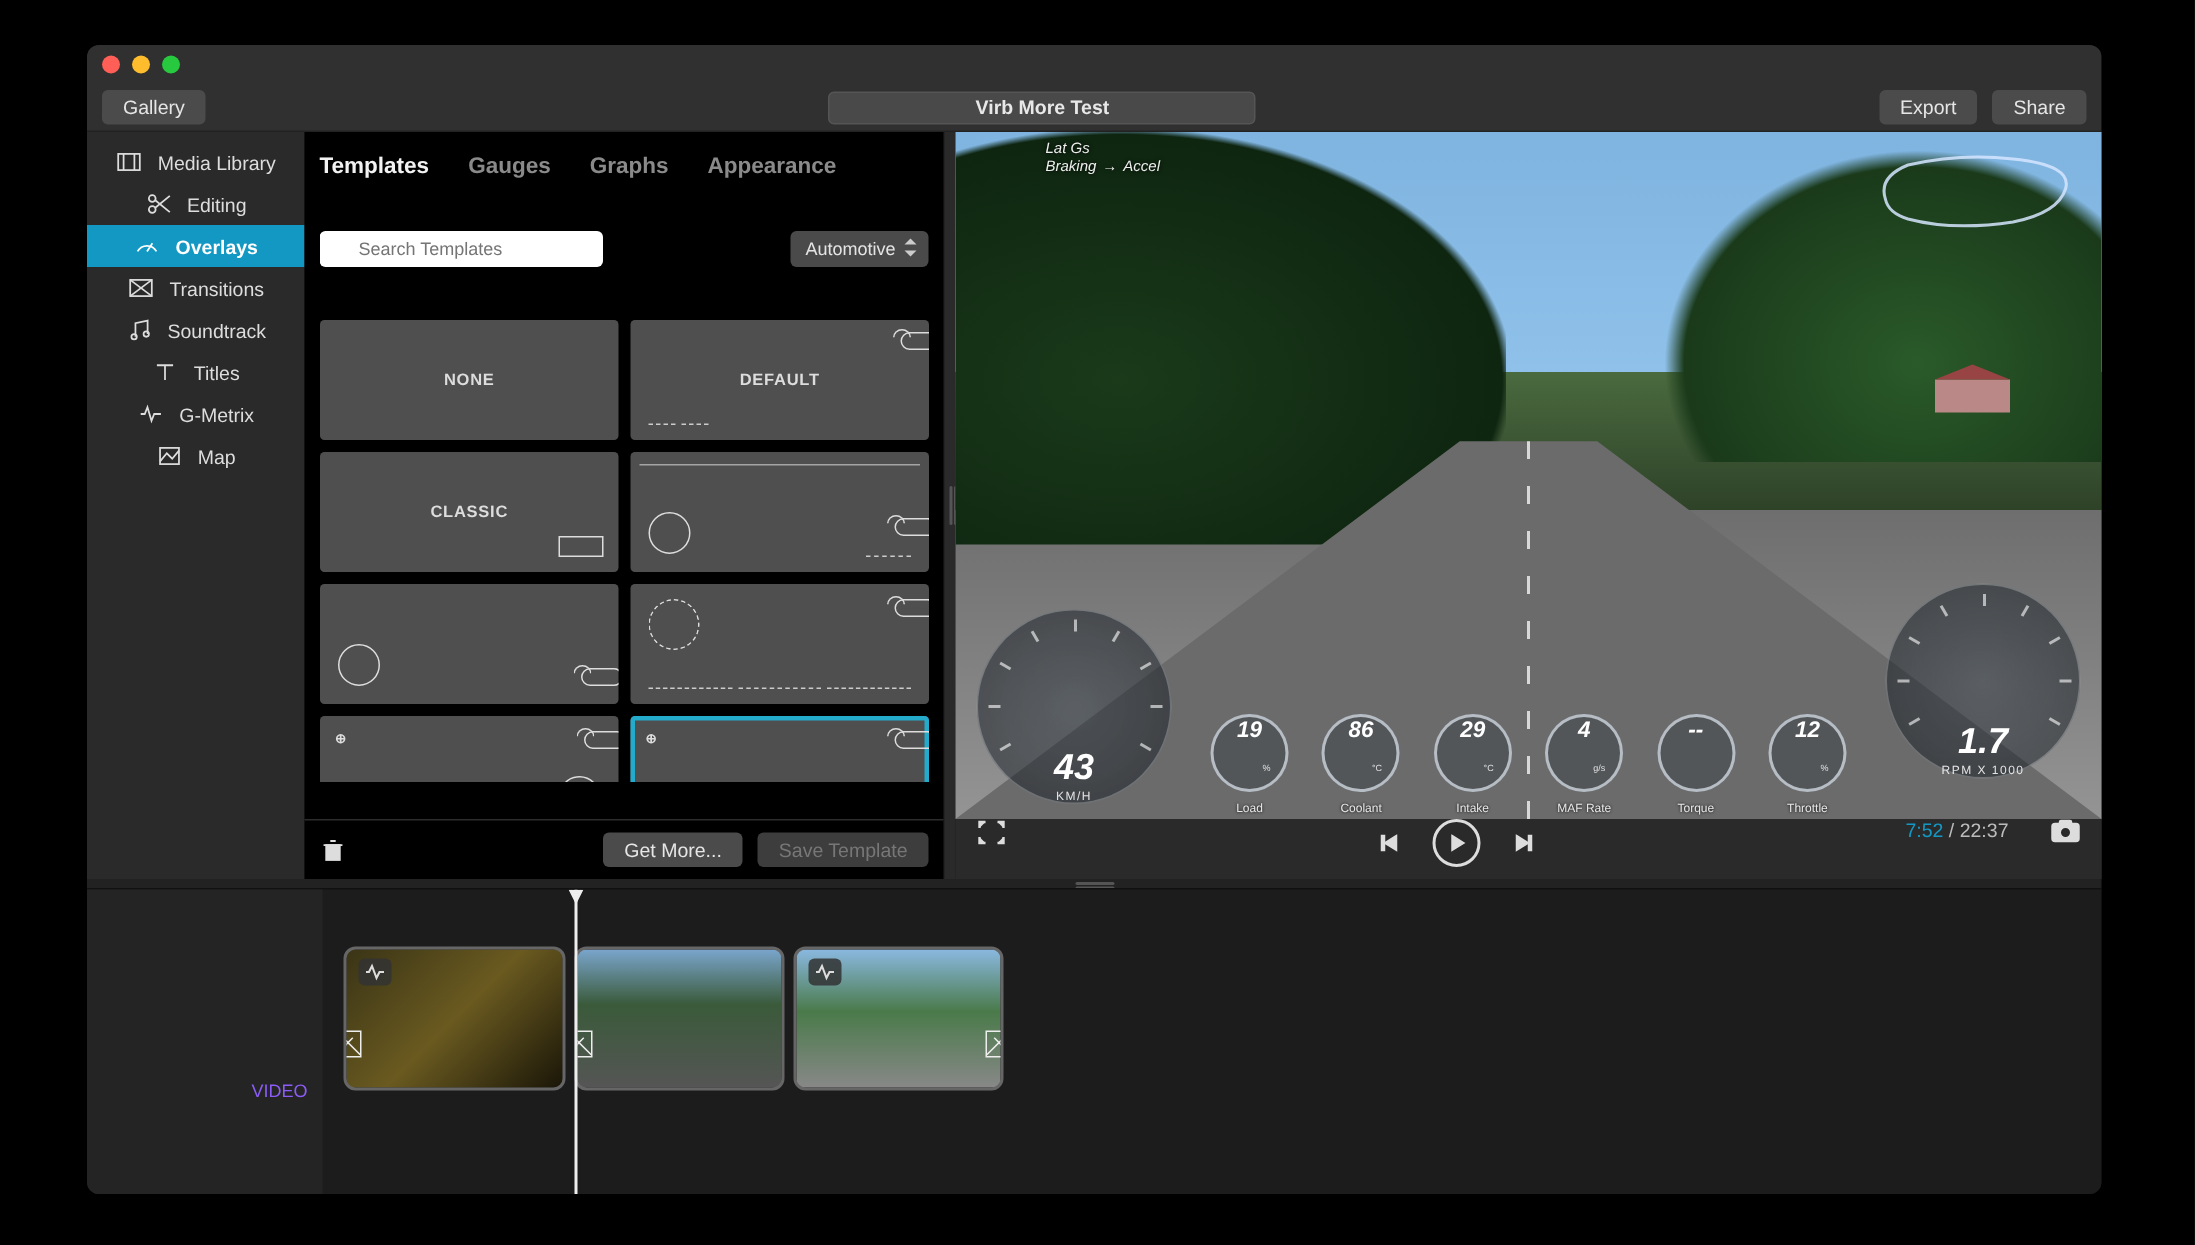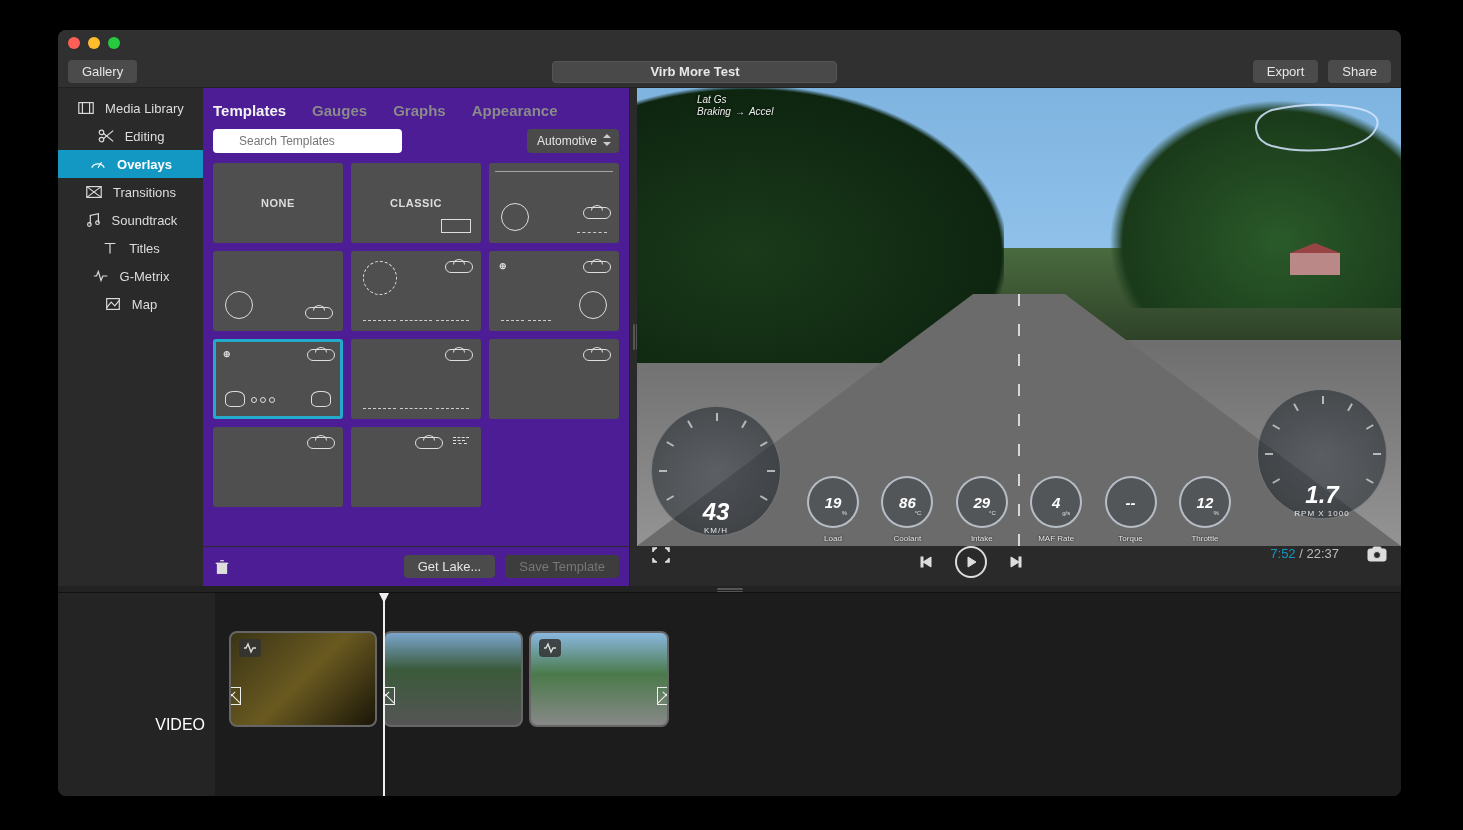--- a/index.html
+++ b/index.html
@@ -22,33 +22,33 @@
 
   
   .sidebar { width:145px; background:#2a2a2a; padding:6px 0; }
   .side-item { display:flex; align-items:center; gap:10px; height:28px; padding:0 10px; color:#ddd; font-size:13px; cursor:pointer;justify-content:center; }
   .side-item.active { background:#1398c4; color:#fff; font-weight:600; }
   .side-ico { width:18px; height:18px; display:flex; align-items:center; justify-content:center; }
   .side-ico svg { stroke:#ddd; fill:none; stroke-width:1.3; }
   .side-item.active .side-ico svg { stroke:#fff; }
 
   
-  .center { width:427px; background:#4c1d95; display:flex; flex-direction:column; border-right:1px solid #222; }
+  .center { width:427px; background:#000000; display:flex; flex-direction:column; border-right:1px solid #222;gap:25px; }
   .tabs { display:flex; gap:26px; padding:14px 10px 10px 10px; }
   .tab { color:#8a8a8a; font-size:15px; font-weight:600; cursor:pointer; }
   .tab.active { color:#f2f2f2; }
   .search-row { display:flex; gap:8px; padding:0 10px 10px 10px; }
   .search { flex:1; height:24px; background:#fff; border:none; border-radius:4px; padding:0 8px 0 26px; font-size:12px; color:#666; position:relative; }
   .search-wrap { position:relative; flex:1; }
   .search-wrap svg { position:absolute; left:8px; top:5px; width:14px; height:14px; stroke:#999; fill:none; stroke-width:2; }
   .dropdown { height:24px; background:#4a4a4a; color:#e4e4e4; border:none; border-radius:4px; padding:0 22px 0 10px; font-size:12px; position:relative; cursor:pointer; }
   .dropdown::after { content:""; position:absolute; right:8px; top:5px; width:0; height:0; border-left:4px solid transparent; border-right:4px solid transparent; border-bottom:4px solid #ccc; }
   .dropdown::before { content:""; position:absolute; right:8px; top:13px; width:0; height:0; border-left:4px solid transparent; border-right:4px solid transparent; border-top:4px solid #ccc; }
 
-  .grid { flex:1; overflow:auto; padding:0 10px; display:grid; grid-template-columns:repeat(3,1fr); gap:8px; align-content:start; }
+  .grid { flex:1; overflow:auto; padding:0 10px; display:grid; grid-template-columns:repeat(2,1fr); gap:8px; align-content:start;text-align:center; }
   .tpl { height:80px; background:#4f4f4f; border-radius:3px; position:relative; display:flex; align-items:center; justify-content:center; color:#ddd; font-size:11px; font-weight:600; letter-spacing:.5px; cursor:pointer; overflow:hidden; }
   .tpl.selected { outline:3px solid #24aacb; outline-offset:-3px; }
   .tpl .deco { position:absolute; inset:6px; }
   .cloud { position:absolute; width:26px; height:14px; }
   .cloud::before { content:""; position:absolute; width:26px; height:10px; bottom:0; border:1.3px solid #ddd; border-radius:6px; }
   .cloud::after { content:""; position:absolute; width:10px; height:10px; top:0; left:8px; border:1.3px solid #ddd; border-radius:50%; border-bottom:none; clip-path:inset(0 0 50% 0); }
   .gauge-ico { position:absolute; width:28px; height:28px; border:1.5px solid #ddd; border-radius:50%; }
   .dashes { position:absolute; bottom:4px; left:6px; right:6px; height:6px; display:flex; gap:4px; }
   .dashes span { flex:1; border-bottom:1.3px dashed #ccc; }
 
@@ -73,42 +73,42 @@
 
   .big-gauge { position:absolute; width:130px; height:130px; border-radius:50%; background:radial-gradient(circle,rgba(40,50,60,.45),rgba(20,25,30,.55)); border:1px solid rgba(255,255,255,.25); display:flex; flex-direction:column; align-items:center; justify-content:flex-end; color:#fff; }
   .big-gauge.left { bottom:10px; left:14px; }
   .big-gauge.right { bottom:27px; right:14px; }
   .big-val { font-size:24px; font-weight:700; font-style:italic; }
   .big-unit { font-size:8px; letter-spacing:1px; opacity:.85; }
   .ticks { position:absolute; inset:6px; border-radius:50%; }
   .ticks span { position:absolute; width:2px; height:8px; background:rgba(255,255,255,.6); left:50%; top:0; transform-origin:1px 58px; }
 
   .small-gauges { position:absolute; bottom:18px; left:170px; right:170px; display:flex; justify-content:space-between; gap:10px; }
-  .sg { width:52px; height:52px; border-radius:50%; border:2px solid rgba(235,245,255,.65); display:flex; flex-direction:column; align-items:center; justify-content:center; color:#fff; position:relative; background:rgba(30,40,50,.3); }
+  .sg { width:52px; height:52px; border-radius:50%; border:2px solid rgba(235,245,255,.65); display:flex; flex-direction:column; align-items:center; color:#fff; position:relative; background:rgba(30,40,50,.3); }
   .sg-val { font-size:15px; font-weight:600; font-style:italic; }
   .sg-unit { font-size:6px; position:absolute; bottom:10px; right:10px; opacity:.8; }
   .sg-label { position:absolute; top:56px; font-size:8px; color:#e8e8e8; white-space:nowrap; text-shadow:0 0 2px #000; }
 
   .play-row { height:40px; background:#2a2a2a; display:flex; align-items:flex-start; padding:0 14px; gap:14px; }
   .ico-btn { background:none; border:none; cursor:pointer; color:#ddd; display:flex; align-items:center; justify-content:center; }
   .ico-btn svg { stroke:#ddd; fill:#ddd; }
   .play-center { flex:1; display:flex; align-items:center; justify-content:center; gap:22px; }
   .play-btn { width:32px; height:32px; border:2px solid #ddd; border-radius:50%; display:flex; align-items:center; justify-content:center; }
   .time { font-size:13px; color:#bbb; }
   .time .cur { color:#1398c4; }
 
   
   .timeline { height:204px; background:#1c1c1c; border-top:1px solid #111; display:flex; }
   .tl-left { width:157px; background:#242424; display:flex; flex-direction:column; }
   .zoom-box { padding:8px 10px; }
   .zoom-label { font-size:11px; color:#bbb; text-align:center; margin-bottom:6px; }
   .zoom-row { display:flex; align-items:center; gap:8px; color:#999; font-size:14px; }
   .slider { flex:1; height:4px; background:#444; border-radius:2px; position:relative; }
   .slider-thumb { position:absolute; left:18%; top:-4px; width:12px; height:12px; background:#eee; border-radius:50%; }
-  .tl-left-fill { flex:1; display:flex; align-items:flex-end; justify-content:flex-end; padding:0 10px 62px 0; color:#ffffff; font-size:16px; }
+  .tl-left-fill { flex:1; display:flex; align-items:flex-end; justify-content:flex-end; padding:0 10px 62px 0; color:#8b5cf6; font-size:12px; }
 
   .tl-right { flex:1; position:relative; overflow:hidden; }
   .ruler { height:28px; position:relative; border-bottom:1px solid #333; }
   .ruler-mark { position:absolute; top:4px; font-size:10px; color:#aaa; }
   .ruler-tick { position:absolute; bottom:0; width:1px; height:6px; background:#555; }
   .cam-ico { position:absolute; top:6px; color:#888; }
   .cam-ico svg { width:14px; height:12px; fill:#888; }
 
   .playhead { position:absolute; top:0; bottom:0; width:2px; background:#eee; z-index:5; }
   .playhead::before { content:""; position:absolute; top:0; left:-4px; width:10px; height:10px; background:#eee; clip-path:polygon(0 0,100% 0,50% 100%); }
@@ -249,20 +249,30 @@
             </svg>
           <input class="search" placeholder="Search Templates" style="">
         </div>
         <button class="dropdown">Automotive</button>
       </div>
       <div class="grid">
         <div class="tpl">
             <span>NONE</span>
           </div>
         <div class="tpl">
+          <span>DEFAULT</span>
+          <div class="deco">
+              <div class="cloud" style="top:0;right:0"></div>
+              <div class="dashes" style="width:40px;left:6px">
+                <span></span>
+                <span></span>
+              </div>
+            </div>
+        </div>
+        <div class="tpl">
           <span>CLASSIC</span>
           <div class="deco">
               <div style="position:absolute;bottom:4px;right:4px;width:30px;height:14px;border:1.3px solid #ddd"></div>
             </div>
         </div>
         <div class="tpl">
             <div class="deco">
               <div style="position:absolute;top:2px;left:0;right:0;height:6px;border-top:1.3px solid #ddd;opacity:.6"></div>
               <div class="gauge-ico" style="bottom:6px;left:6px"></div>
               <div class="cloud" style="bottom:18px;right:4px"></div>
@@ -347,21 +357,21 @@
         <button class="ico-btn trash-ico">
             <svg viewBox="0 0 20 20">
               <rect x="5" y="6" width="10" height="11"></rect>
               <line x1="3" y1="6" x2="17" y2="6"></line>
               <line x1="8" y1="3" x2="12" y2="3"></line>
               <line x1="8" y1="9" x2="8" y2="14"></line>
               <line x1="12" y1="9" x2="12" y2="14"></line>
             </svg>
           </button>
         <div style="flex:1"></div>
-        <button class="btn btn-dark">Get Lake...</button>
+        <button class="btn btn-dark">Get More...</button>
         <button class="btn btn-disabled">Save Template</button>
       </div>
     </div>
 
     <div class="vdrag"></div>
 
     <div class="preview">
       <div class="video">
         <div class="trees-l"></div>
           <div class="trees-r"></div>

